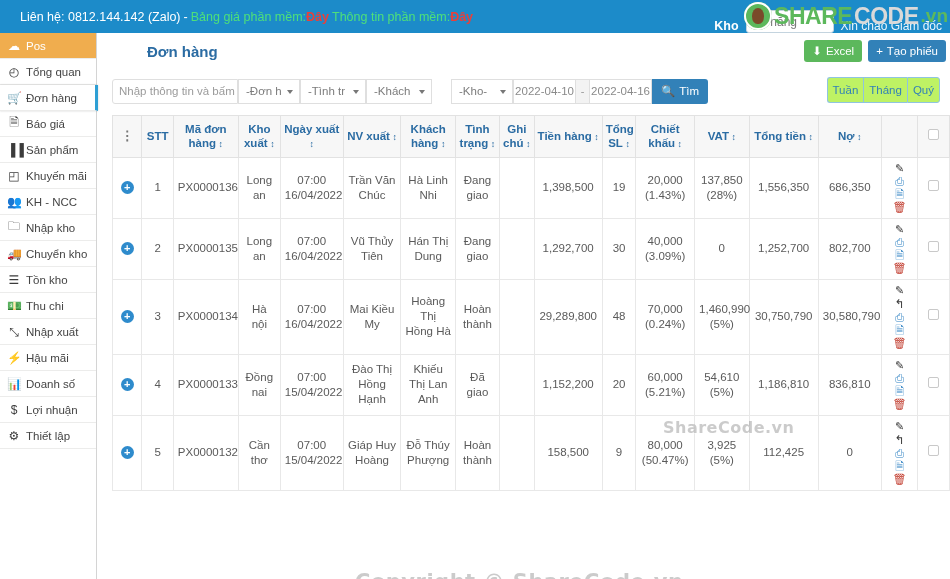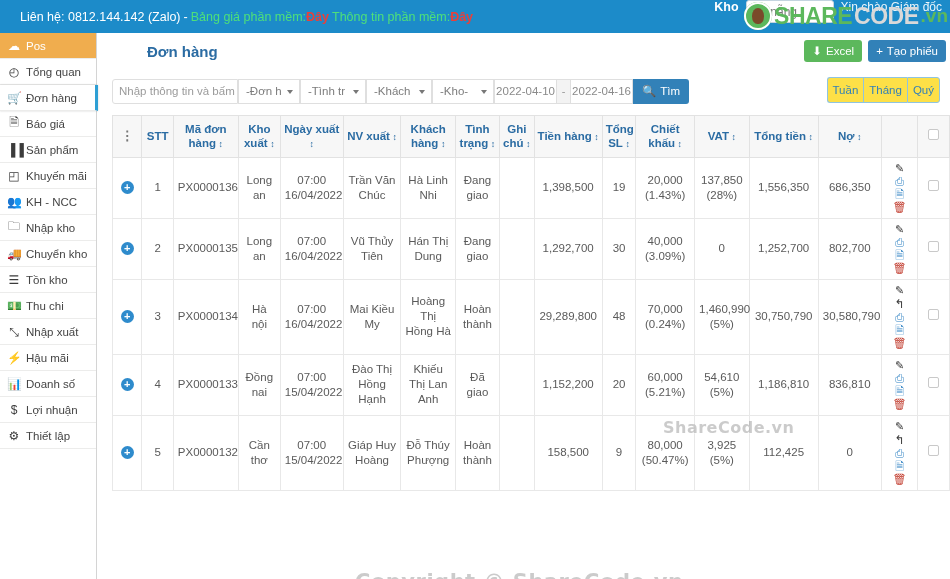--- a/index.html
+++ b/index.html
@@ -21,21 +21,21 @@
     font-size: 12.5px;
     white-space: nowrap;
     overflow: hidden;
   }
   .topbar-contact { color: #ffffff; }
   .topbar-sep { color: #ffffff; margin: 0 3px; }
   .tb-green { color: #4ee07a; }
   .tb-red { color: #e8403a; font-weight: bold; }
   .topbar-right {
     position: absolute; right: 8px; top: 0; height: 33px;
-    display: flex; align-items: flex-start; gap: 7px;
+    display: flex; align-items: flex-end; gap: 7px;
   }
   .kho-label { color: #ffffff; font-weight: bold; font-size: 12.5px; }
   .kho-select {
     width: 88px; height: 23px;
     background: #ffffff; border: 1px solid #c4d4df; border-radius: 3px;
     font-size: 12px; color: #777; padding: 0 5px;
     display: flex; align-items: center;
   }
   .user-menu { color: #eaf5fb; font-size: 12px; }
 
@@ -115,35 +115,35 @@
     display: flex; align-items: center; position: relative; white-space: nowrap;
   }
   .f-sel:after {
     content: ""; position: absolute; right: 6px; top: 10px;
     border-left: 3.5px solid transparent; border-right: 3.5px solid transparent;
     border-top: 4px solid #777;
   }
   .w-doh { width: 62px; text-align: right; }
   .w-tt { width: 66px; }
   .w-kh { width: 66px; }
-  .w-kho { width: 62px; }
+  .w-kho { width: 62px; margin-left: 19px; }
   .f-date { width: 63px; justify-content: center; color: #8a8a8a; }
   .f-dash {
     width: 13px; height: 25px; border: 1px solid #dfdfdf; border-left: none; border-right: none;
     background: #f3f3f3; display: flex; align-items: center; justify-content: center;
     font-size: 11px; color: #999;
   }
   .btn-find {
     height: 25px; background: #3281b8; color: #fff; border-radius: 0 3px 3px 0;
     font-size: 11.5px; display: flex; align-items: center; gap: 4px; padding: 0 9px;
   }
   .period-group { position: absolute; right: 4px; top: 0; display: flex; }
   .period-btn {
     height: 25px; min-width: 32px; padding: 12px 5px;
-    border: 1px solid #8fc4e0; background: #fde047; color: #3281b8;
+    border: 1px solid #8fc4e0; background: #bef264; color: #3281b8;
     font-size: 11.5px; display: flex; align-items: center; justify-content: center;
     border-right: none;
   }
   .period-btn:last-child { border-right: 1px solid #8fc4e0; border-radius: 0 3px 3px 0; }
   .period-btn:first-child { border-radius: 3px 0 0 3px; }
 
   
   .tbl-wrap { position: absolute; top: 82px; left: 15px; width: 838px; height: 464px; overflow: hidden; }
   table.grid { border-collapse: collapse; width: 838px; table-layout: fixed; }
   table.grid th {

